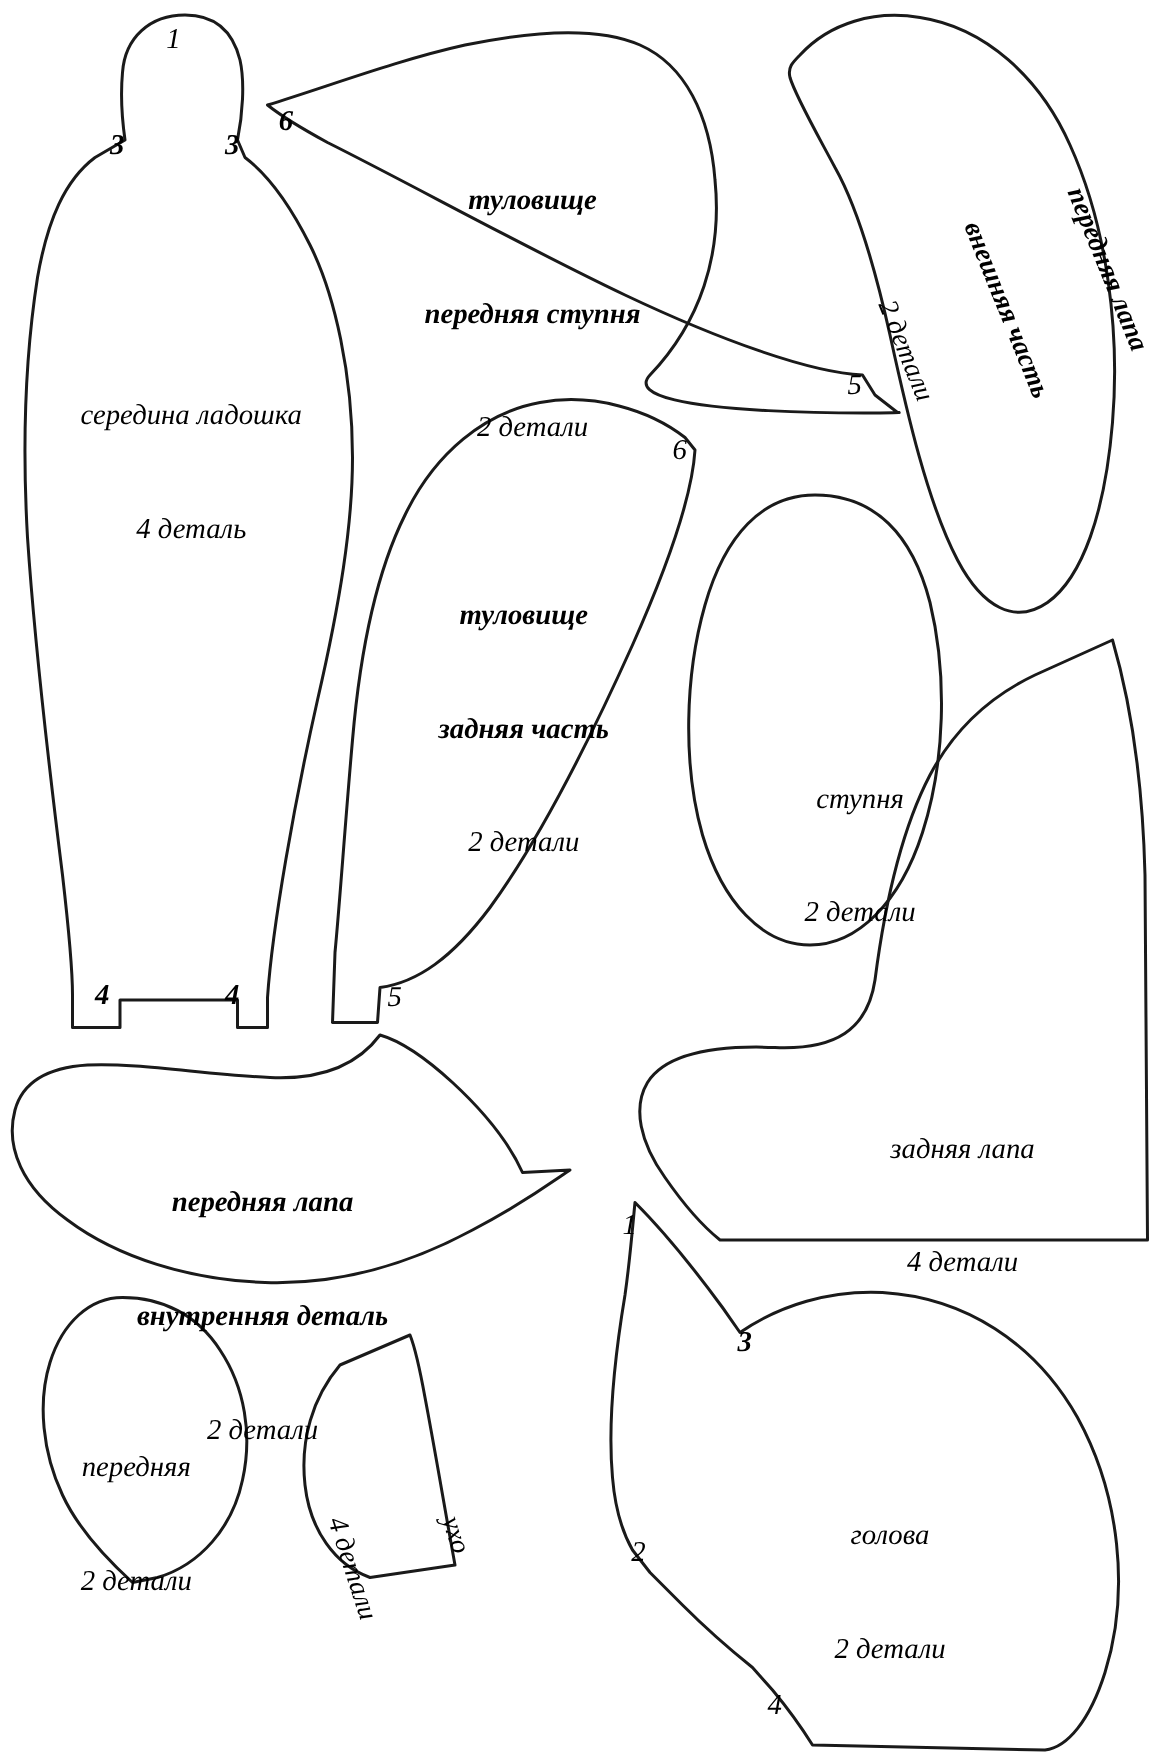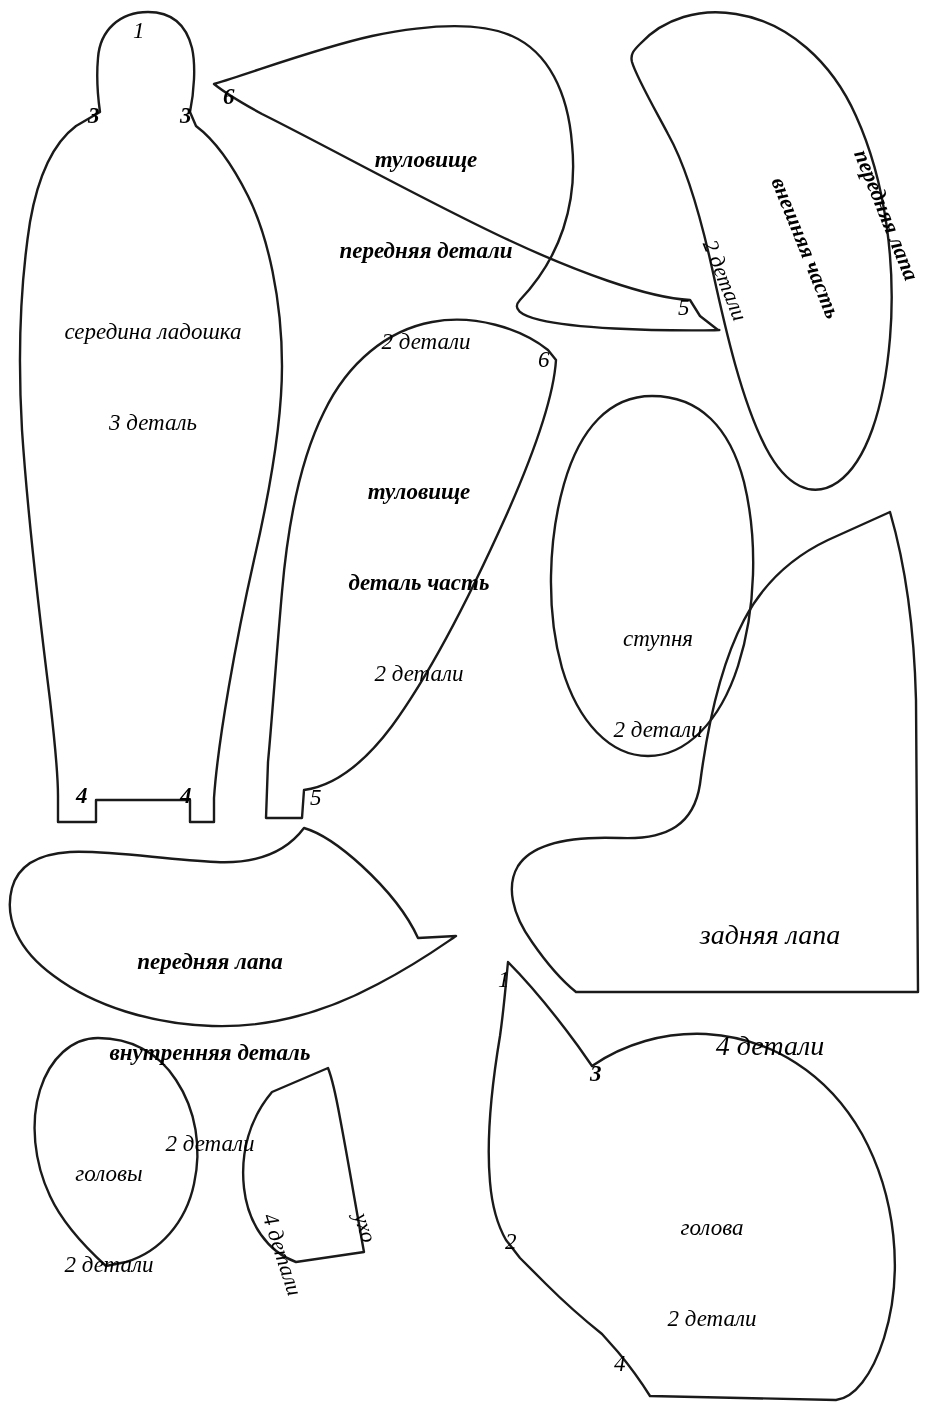--- a/index.html
+++ b/index.html
@@ -187,59 +187,59 @@
         L 520 1258
         L 506 1240
         C 498 1226 492 1206 490 1182
         C 486 1138 492 1084 500 1036
         C 504 1008 506 982 508 962 Z"></path>
     </g>
   </svg>
 
   <div class="piece-label" style="left:24px; top:256px; width:258px; font-size:23px;">
     <span class="ln">середина ладошка</span>
-    <span class="ln">3 деталь</span>
+    <span class="ln">4 деталь</span>
   </div>
 
   <div class="piece-label" style="left:300px; top:84px; width:252px; font-size:23px;">
     <span class="ln b">туловище</span>
-    <span class="ln b">передняя детали</span>
+    <span class="ln b">передняя ступня</span>
     <span class="ln">2 детали</span>
   </div>
 
   <div class="piece-label" style="left:706px; top:88px; width:200px; font-size:22px; transform:rotate(68deg); transform-origin:50% 50%;">
     <span class="ln b">передняя лапа</span>
     <span class="ln b">внешняя часть</span>
     <span class="ln">2 детали</span>
   </div>
 
   <div class="piece-label" style="left:310px; top:416px; width:218px; font-size:23px;">
     <span class="ln b">туловище</span>
-    <span class="ln b">деталь часть</span>
-    <span class="ln">2 детали</span>
-  </div>
-
-  <div class="piece-label" style="left:568px; top:563px; width:180px; font-size:23px;">
+    <span class="ln b">задняя часть</span>
+    <span class="ln">2 детали</span>
+  </div>
+
+  <div class="piece-label" style="left:598px; top:563px; width:180px; font-size:23px;">
     <span class="ln">ступня</span>
     <span class="ln">2 детали</span>
   </div>
 
-  <div class="piece-label" style="left:660px; top:843px; width:220px; font-size:28px;">
+  <div class="piece-label" style="left:660px; top:843px; width:220px; font-size:23px;">
     <span class="ln">задняя лапа</span>
     <span class="ln">4 детали</span>
   </div>
 
   <div class="piece-label" style="left:60px; top:886px; width:300px; font-size:23px;">
     <span class="ln b">передняя лапа</span>
     <span class="ln b">внутренняя деталь</span>
     <span class="ln">2 детали</span>
   </div>
 
   <div class="piece-label" style="left:24px; top:1098px; width:170px; font-size:23px;">
-    <span class="ln">головы</span>
+    <span class="ln">передняя</span>
     <span class="ln">2 детали</span>
   </div>
 
   <div class="piece-label" style="left:264px; top:1125px; width:120px; font-size:22px; transform:rotate(72deg); transform-origin:50% 50%;">
     <span class="ln">ухо</span>
     <span class="ln">4 детали</span>
   </div>
 
   <div class="piece-label" style="left:622px; top:1152px; width:180px; font-size:23px;">
     <span class="ln">голова</span>

